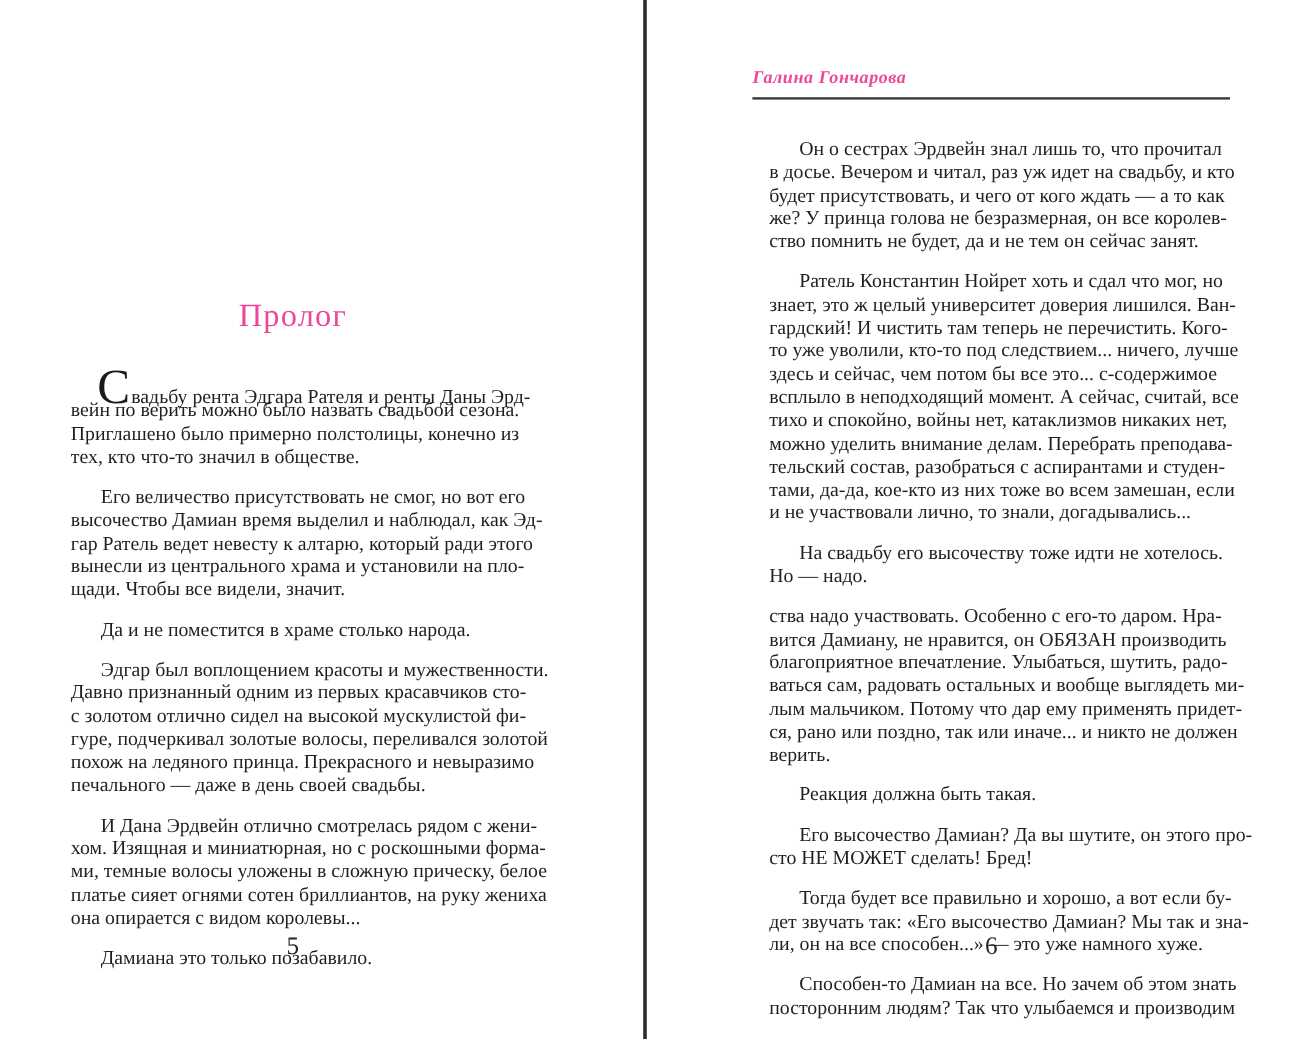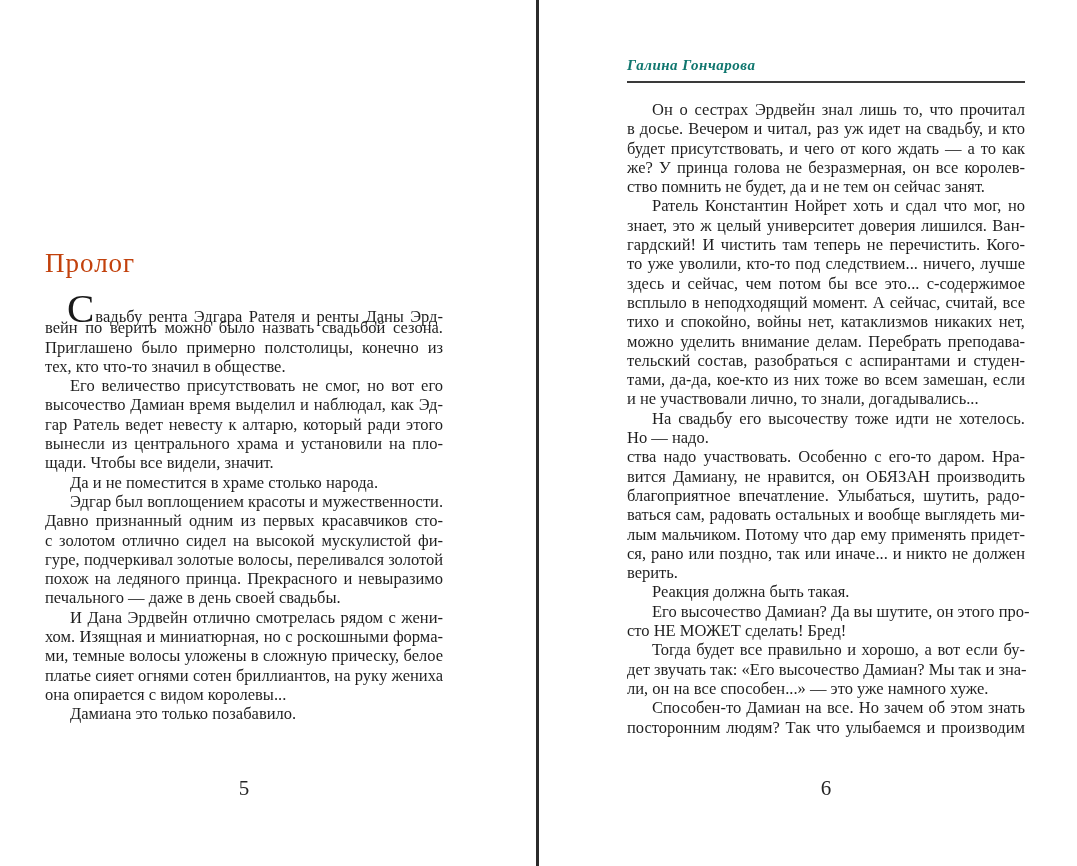--- a/index.html
+++ b/index.html
@@ -23,39 +23,40 @@
     width: 3px;
     height: 866px;
     background: #2b2b2b;
   }
   
   .left-title {
     position: absolute;
     left: 45px;
     top: 248px;
     width: 398px;
+    text-align: center;
     font-size: 27px;
     letter-spacing: 1px;
-    color: #c2410c;
+    color: #ec4899;
   }
   .left-body {
     position: absolute;
     left: 45px;
     top: 299px;
     width: 398px;
   }
   .right-header {
     position: absolute;
     left: 627px;
     top: 57px;
     width: 398px;
     font-size: 15px;
     font-weight: bold;
     font-style: italic;
-    color: #0f766e;
+    color: #ec4899;
     border-bottom: 2px solid #3a3a3a;
     padding-bottom: 7px;
     letter-spacing: 0.5px;
   }
   .right-body {
     position: absolute;
     left: 627px;
     top: 100px;
     width: 398px;
   }
@@ -63,21 +64,21 @@
     position: absolute;
     width: 398px;
     top: 776px;
     text-align: center;
     font-size: 21px;
     color: #262626;
   }
   .page-number.left  { left: 45px;  }
   .page-number.right { left: 627px; }
   
-  .para { margin: 0; }
+  .para { margin: 14px; }
   .line {
     font-size: 16.5px;
     line-height: 19.3px;
     height: 19.3px;
     text-align: justify;
     text-align-last: justify;
     white-space: nowrap;
     color: #1f1f1f;
   }
   .line.endline { text-align-last: left; white-space: normal; }

